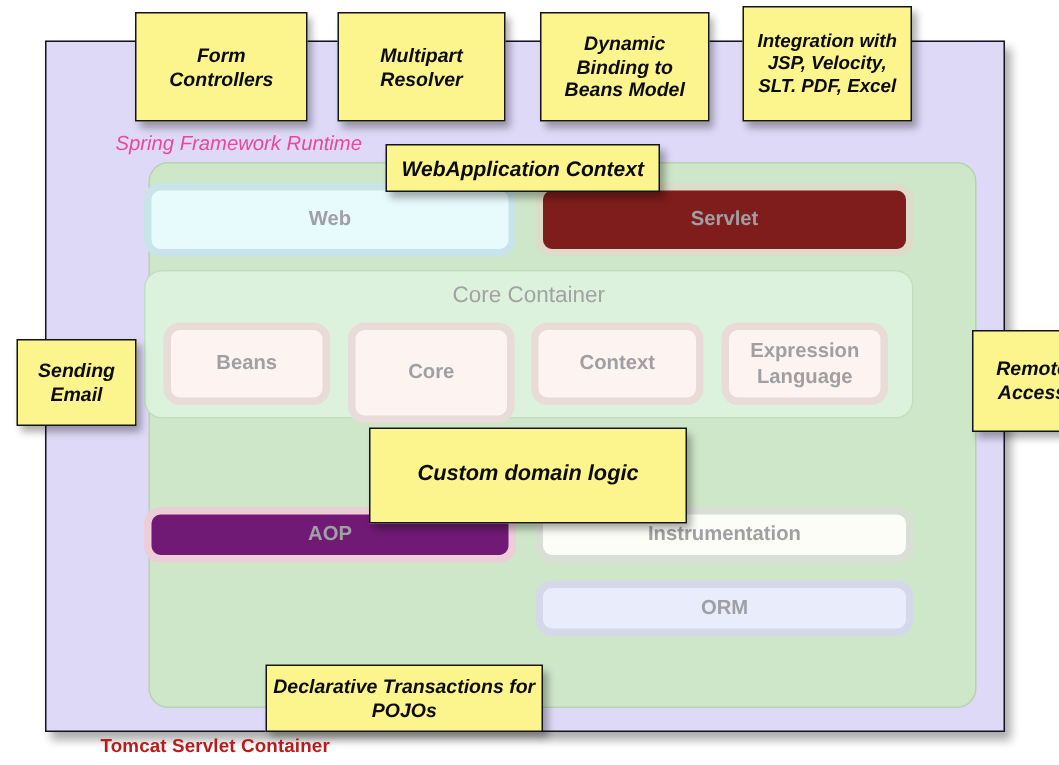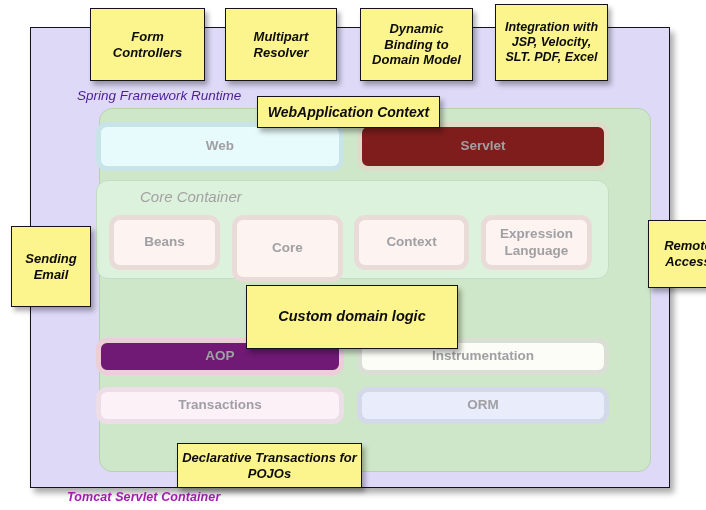--- a/index.html
+++ b/index.html
@@ -27,41 +27,40 @@
     background: #ddd9f7;
     border: 1.5px solid #15131a;
     box-shadow: 4px 5px 6px rgba(0,0,0,0.33);
     box-sizing: border-box;
   }
   .tomcat-label {
     position: absolute;
     left: 36px; top: 462px;
     font-size: 12.5px;
     font-weight: bold;
-    font-style: italic;
-    color: #a21caf;
+    color: #b91c1c;
     white-space: nowrap;
     letter-spacing: 0.1px;
   }
   
   .spring-runtime {
     position: absolute;
     left: 68px; top: 80px;
     width: 552px; height: 364px;
     background: #cfe7c9;
     border: 1px solid #b7d2b0;
     border-radius: 13px;
     box-sizing: border-box;
   }
   .spring-runtime-label {
     position: absolute;
     left: 77px; top: 88px;
     font-size: 13.5px;
     font-style: italic;
-    color: #4c1d95;
+    color: #ec4899;
     white-space: nowrap;
     text-align: right;
   }
   
   .module {
     position: absolute;
     border-radius: 11px;
     box-sizing: border-box;
     display: flex;
     align-items: center;
@@ -83,24 +82,23 @@
     width: 513px; height: 99px;
     background: #ddf2dd;
     border: 1px solid #c3ddc3;
     border-radius: 12px;
     box-sizing: border-box;
   }
   .core-container-label {
     position: absolute;
     left: 96px; top: 188px;
     width: 513px;
+    text-align: center;
     font-size: 15px;
-    font-style: italic;
     color: #a2a2a2;
-    padding-left: 44px;
   }
   .module.beans   { left: 109px; top: 215px; width: 111px; height: 55px; background: #fdf3f0; border-color: #e9dcd8; }
   .module.core    { left: 232px; top: 215px; width: 111px; height: 67px; background: #fdf3f0; border-color: #e9dcd8; }
   .module.context { left: 354px; top: 215px; width: 115px; height: 55px; background: #fdf3f0; border-color: #e9dcd8; }
   .module.el      { left: 481px; top: 215px; width: 111px; height: 55px; background: #fdf3f0; border-color: #e9dcd8; }
 
   .module.aop     { left: 96px;  top: 338px; width: 248px; height: 37px; background: #701a75; border-color: #edcdd8; }
   .module.instr   { left: 357px; top: 338px; width: 252px; height: 37px; background: #fbfdf6; border-color: #dadfd5; }
   .module.trans   { left: 96px;  top: 387px; width: 248px; height: 37px; background: #fdf1f8; border-color: #ecdde6; }
   .module.orm     { left: 357px; top: 387px; width: 252px; height: 37px; background: #e9edfb; border-color: #d4d9ea; }
@@ -121,21 +119,21 @@
     font-style: italic;
     color: #0c0c0c;
     line-height: 1.2;
     padding: 2px 4px;
   }
   .note.n-form        { left: 90px;  top: 8px;   width: 115px; height: 73px; }
   .note.n-multipart   { left: 225px; top: 8px;   width: 112px; height: 73px; }
   .note.n-dynamic     { left: 360px; top: 8px;   width: 113px; height: 73px; }
   .note.n-integration { left: 495px; top: 4px;   width: 113px; height: 77px; font-size: 12.5px; }
   .note.n-webappctx   { left: 257px; top: 96px;  width: 183px; height: 32px; font-size: 14px; }
-  .note.n-sending     { left: 11px;  top: 226px; width: 80px;  height: 81px; }
+  .note.n-sending     { left: 11px;  top: 226px; width: 80px;  height: 58px; }
   .note.n-remote      { left: 620px; top: 220px; width: 80px;  height: 68px; margin-left: 28px; }
   .note.n-custom      { left: 246px; top: 269px; width: 212px; height: 64px; font-size: 14.5px; margin-top: 16px; }
   .note.n-declarative { left: 177px; top: 443px; width: 185px; height: 45px; }
   .note.n-orm-map     { left: 336px; top: 452px; width: 188px; height: 44px; }
 </style>
 </head>
 <body>
 
 <div id="stage">
 
@@ -170,35 +168,32 @@
   <div class="module el">
     <span>Expression Language</span>
   </div>
 
   <div class="module aop">
     <span>AOP</span>
   </div>
   <div class="module instr">
     <span>Instrumentation</span>
   </div>
-  <div class="module trans">
-    <span>Transactions</span>
-  </div>
   <div class="module orm">
     <span>ORM</span>
   </div>
 
   <div class="note n-form">
     <span>Form Controllers</span>
   </div>
   <div class="note n-multipart">
     <span>Multipart Resolver</span>
   </div>
   <div class="note n-dynamic">
-    <span>Dynamic Binding to Domain Model</span>
+    <span>Dynamic Binding to Beans Model</span>
   </div>
   <div class="note n-integration">
     <span>Integration with JSP, Velocity, SLT. PDF, Excel</span>
   </div>
   <div class="note n-webappctx">
     <span>WebApplication Context</span>
   </div>
   <div class="note n-sending">
     <span>Sending Email</span>
   </div>

